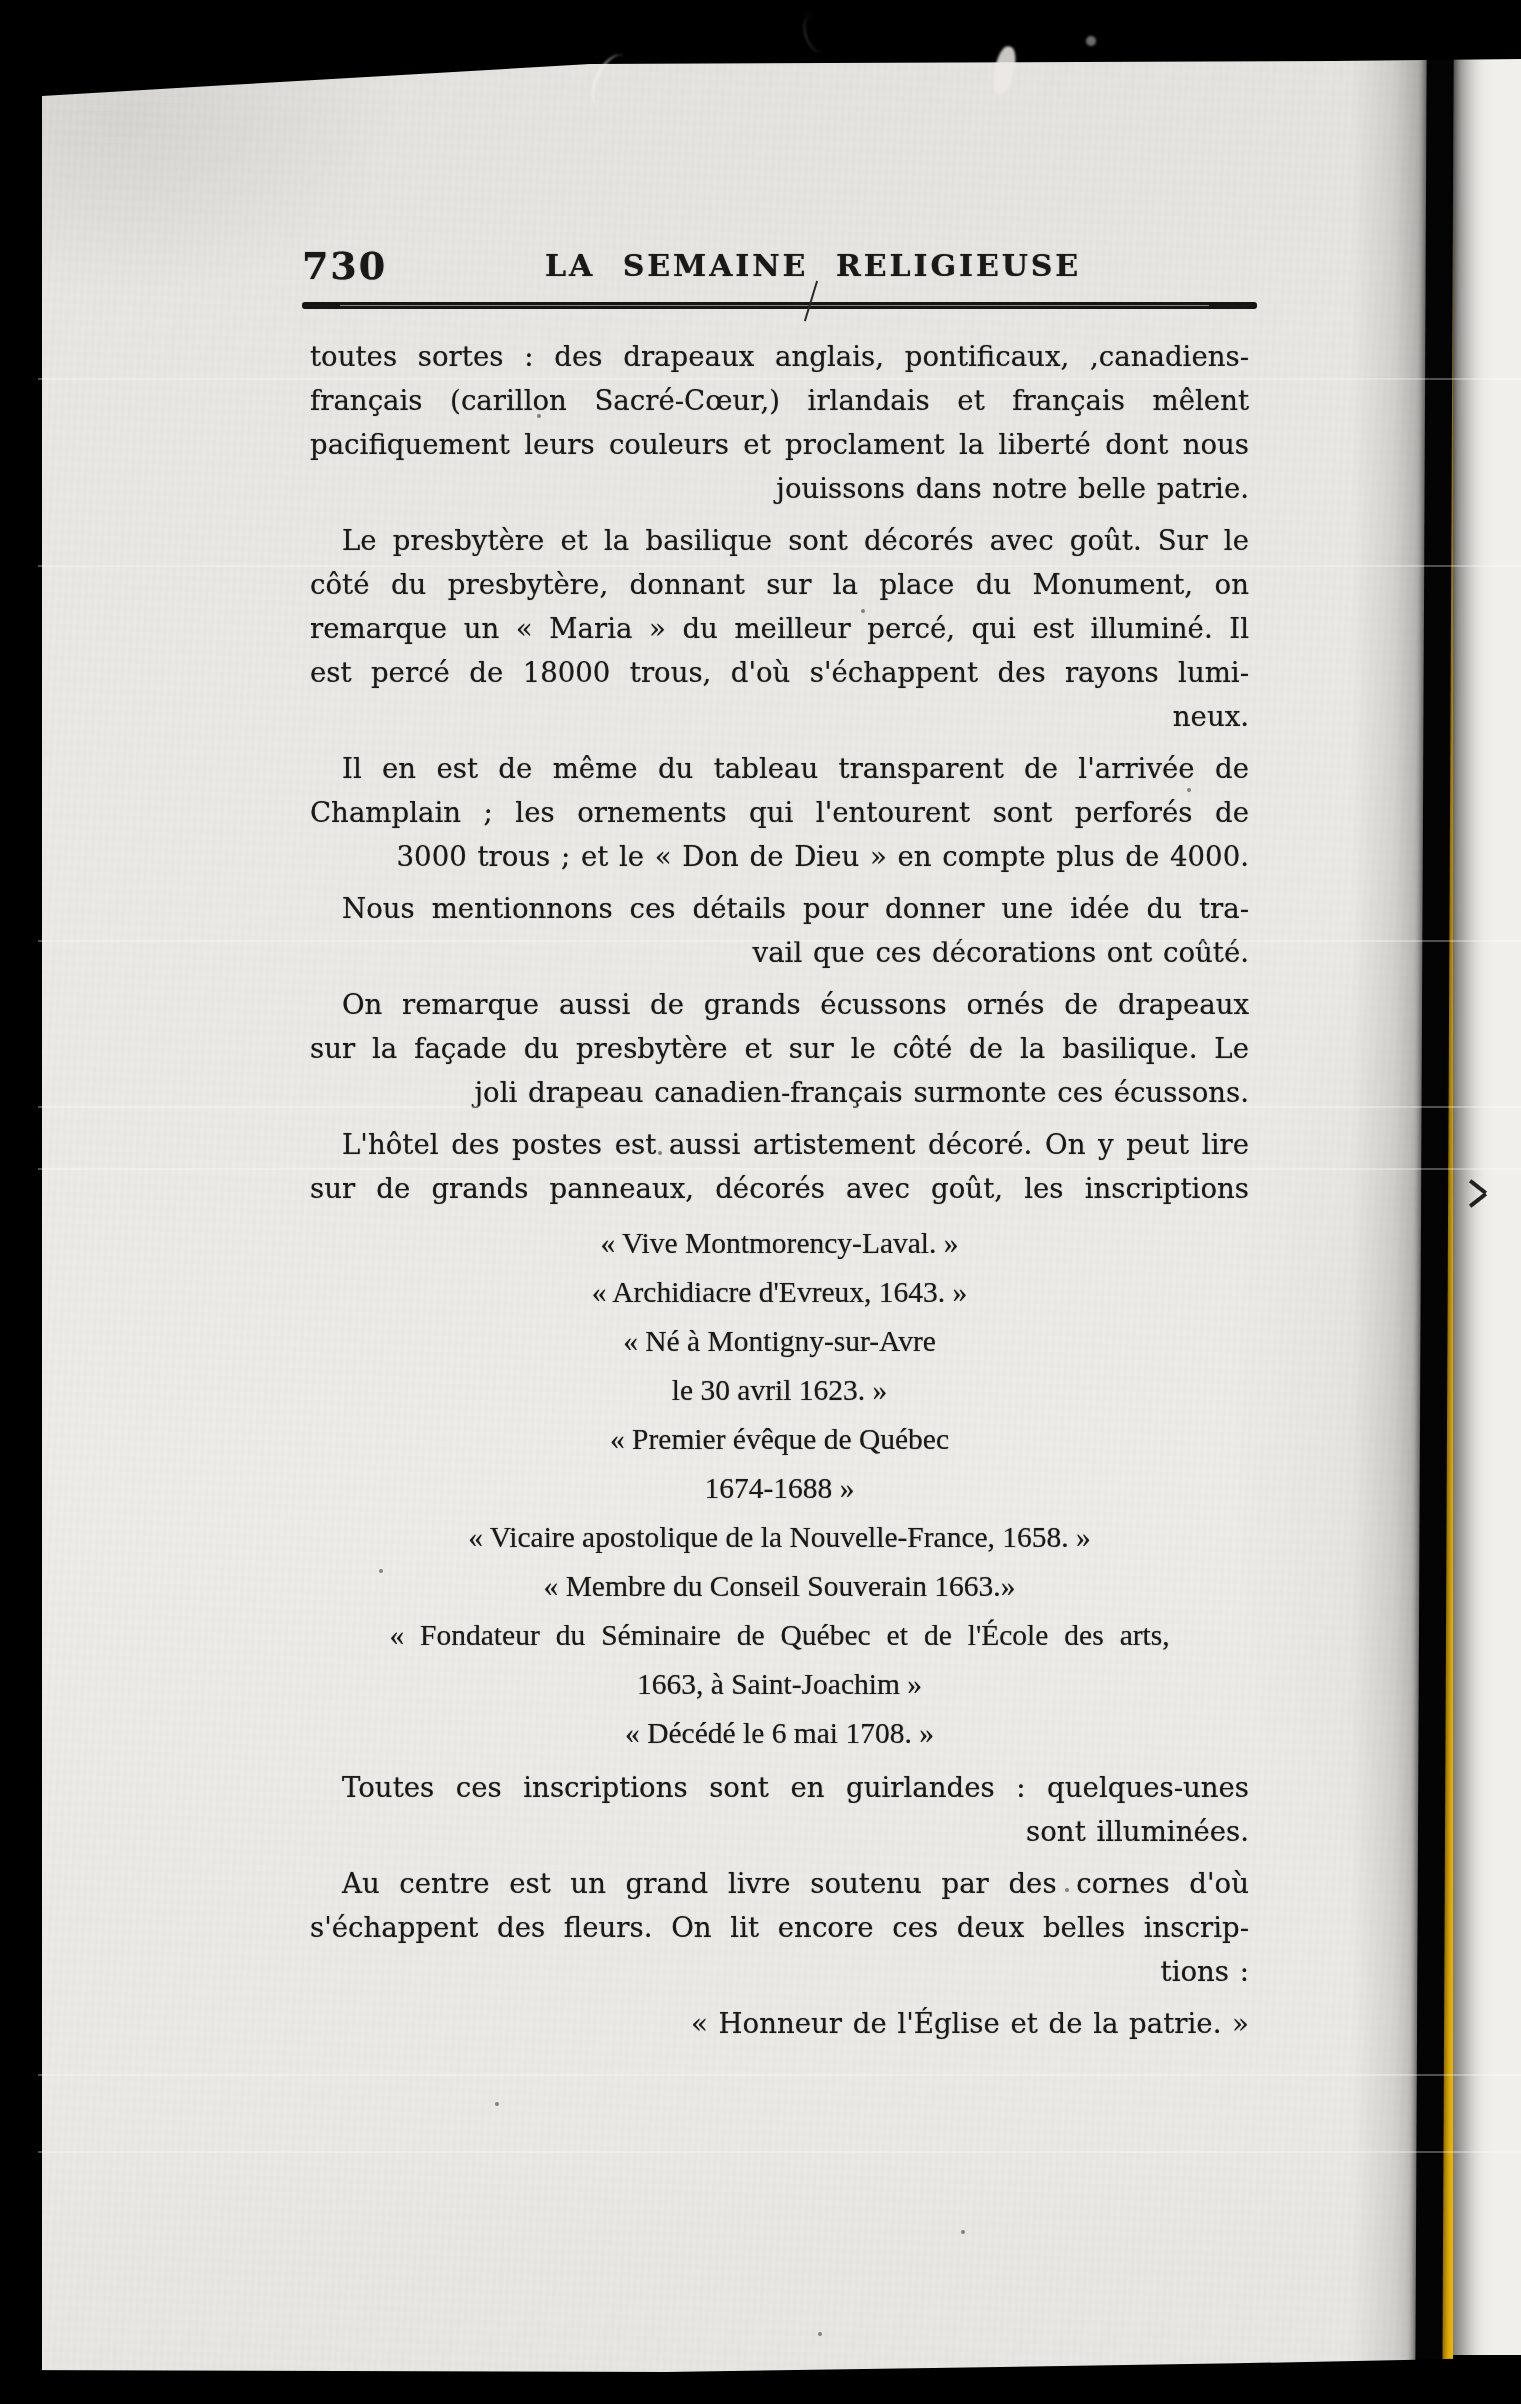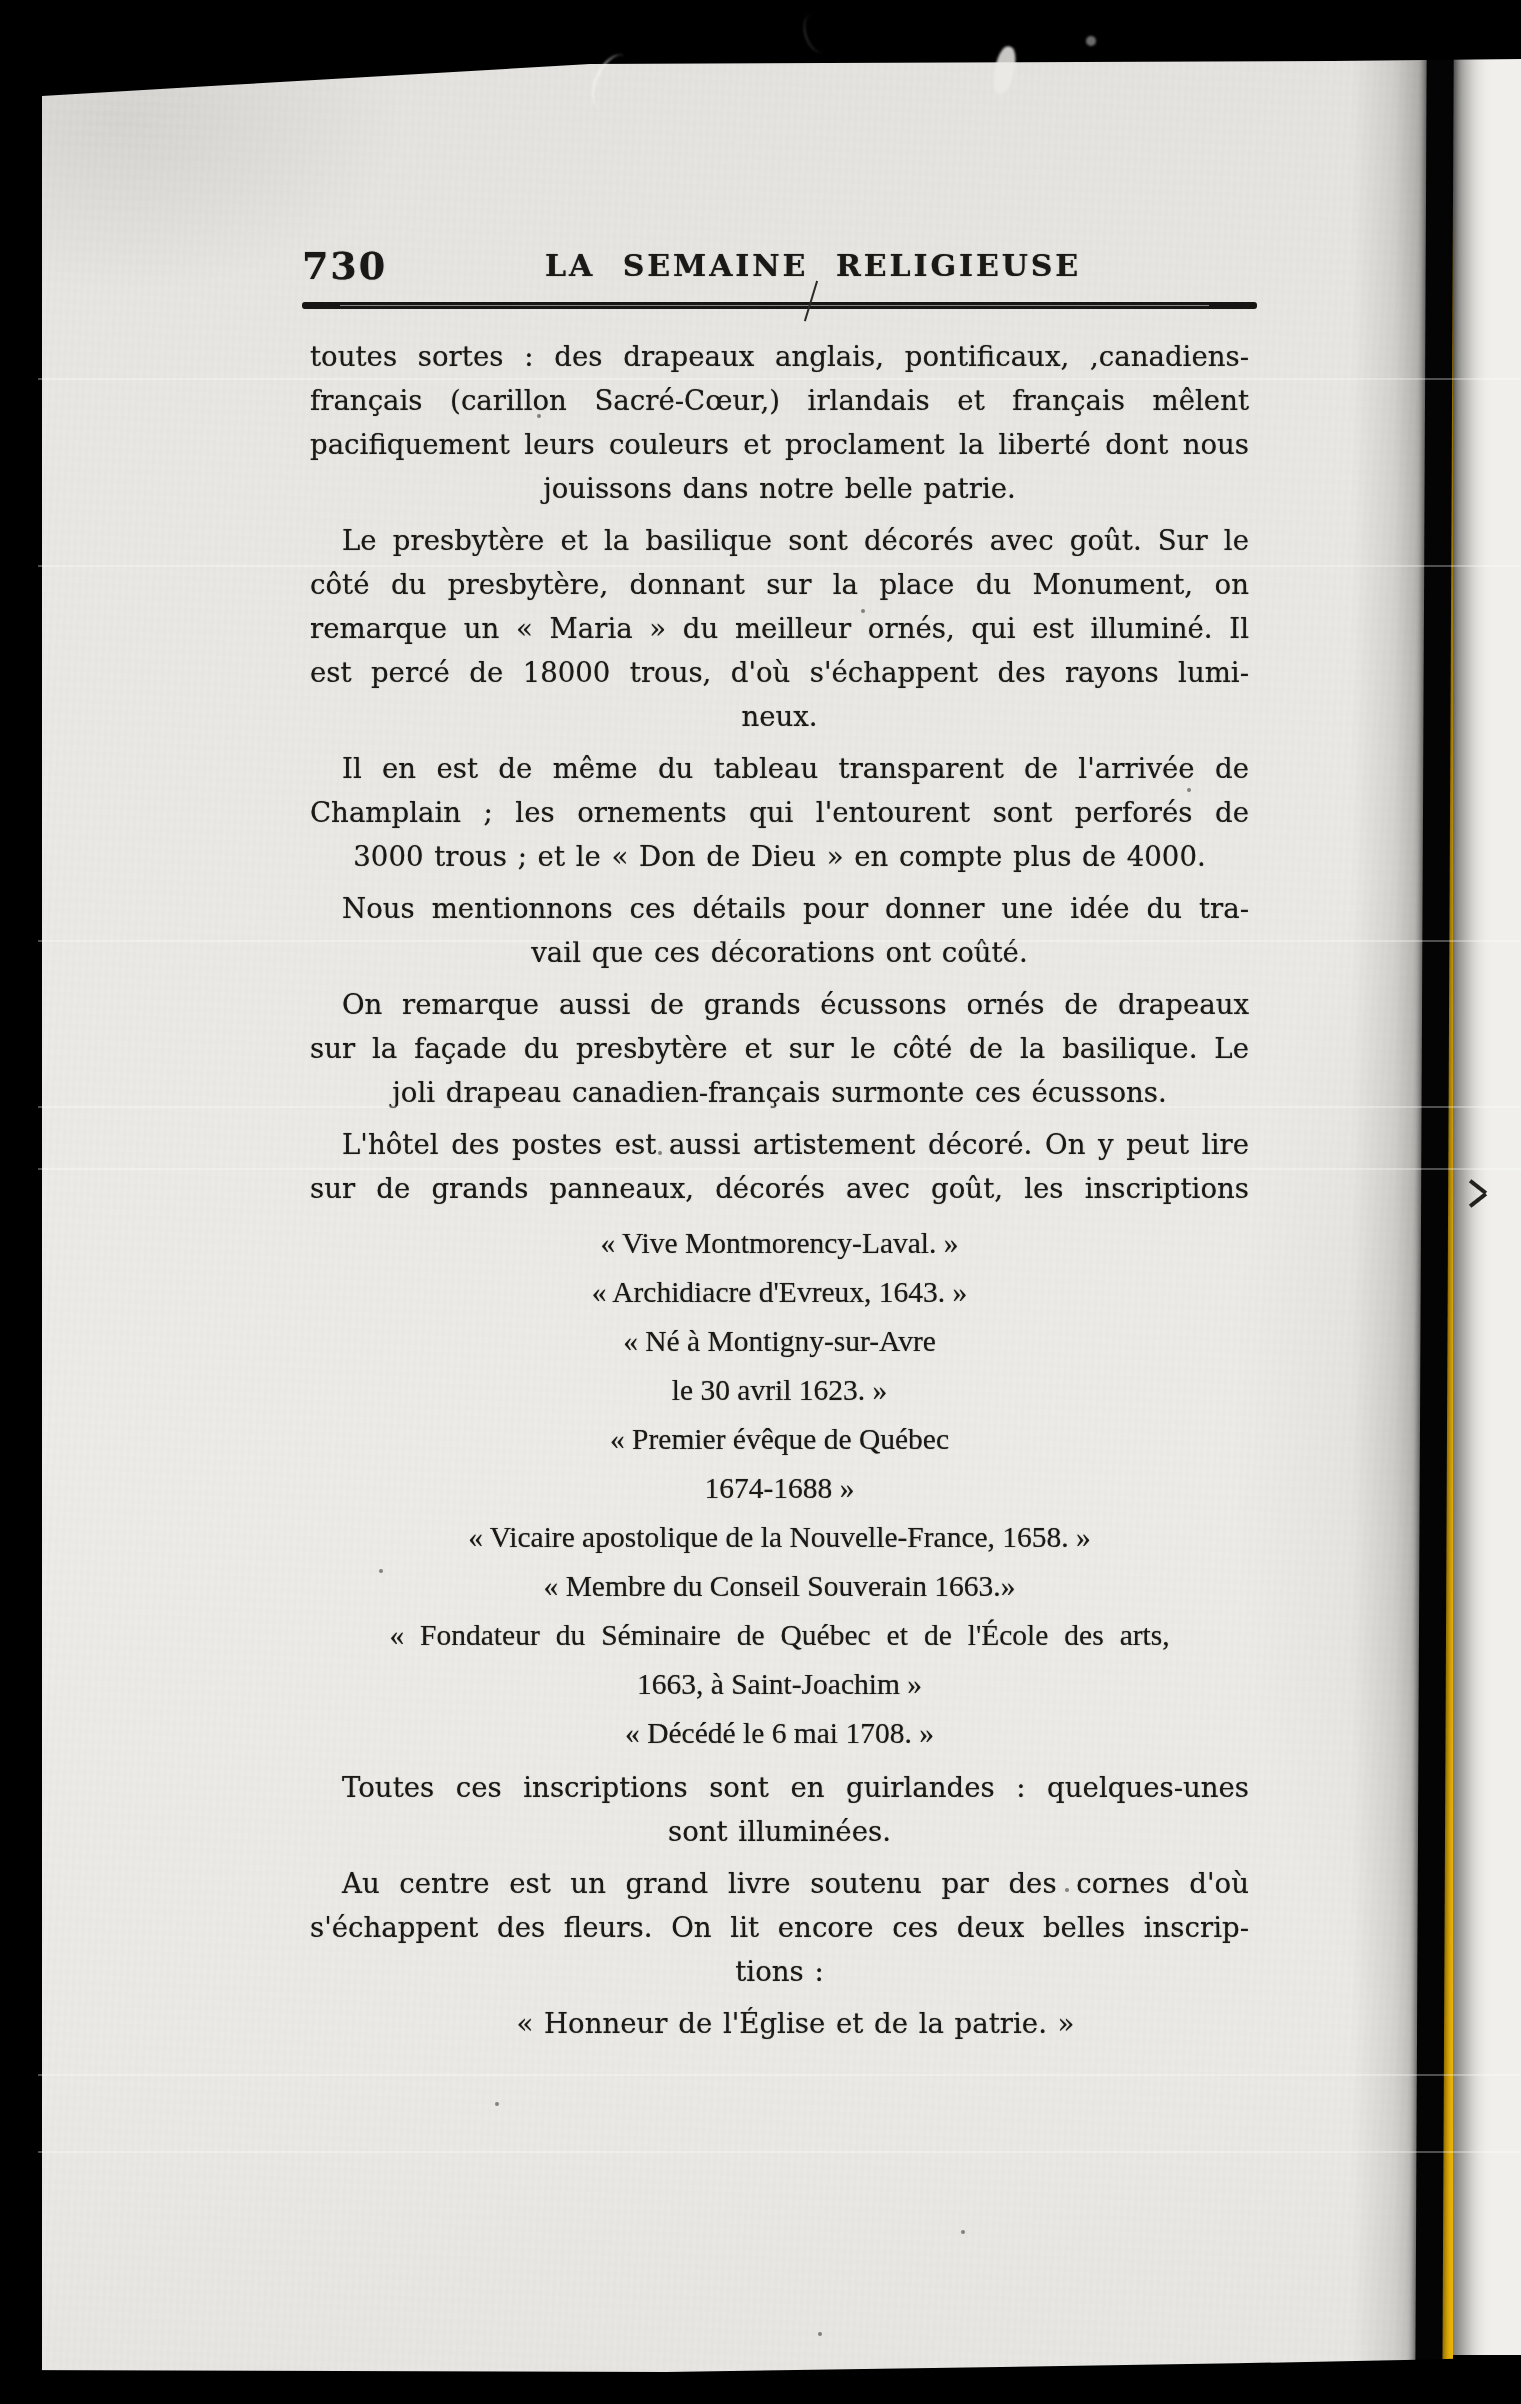--- a/index.html
+++ b/index.html
@@ -45,21 +45,21 @@
   .rule{position:absolute;left:302px;top:302px;width:955px;height:6.7px;background:#161513;
       border-radius:2.9px;filter:blur(0.5px);}
   .rule::after{content:"";position:absolute;left:4%;top:2.9px;width:91%;height:1px;background:rgba(233,231,227,0.55);}
 
   
   .col{position:absolute;left:302px;top:327px;width:955px;font-size:27.6px;line-height:44px;
       text-shadow:0 0 1px rgba(26,25,24,0.62);}
   .para{margin:8px;}
   .bl{word-spacing:1.9px;}
   .jl{text-align:justify;text-align-last:justify;text-justify:inter-word;}
-  .ll{text-align:center;}
+  .ll{text-align:right;}
   .ind{text-indent:32px;}
   .inscriptions{line-height:49px;font-size:29.5px;text-align:center;font-family:Liberation Serif, serif;}
   .insc{white-space:nowrap;}
   .wide{word-spacing:8.6px;}
 
   
   .streak{position:absolute;left:38px;width:1484px;height:1.9px;background:rgba(255,255,255,0.30);
       filter:blur(0.4px);z-index:7;}
   .artifact{position:absolute;z-index:7;}
   .fiber{left:595px;top:53px;width:32px;height:59px;border-left:2.9px solid rgba(250,249,246,0.75);
@@ -107,21 +107,21 @@
     <div class="col">
       <div class="para">
         <div class="bl jl">toutes sortes : des drapeaux anglais, pontificaux, ,canadiens-</div>
         <div class="bl jl">français (carillon Sacré-Cœur,) irlandais et français mêlent</div>
         <div class="bl jl">pacifiquement leurs couleurs et proclament la liberté dont nous</div>
         <div class="bl ll">jouissons dans notre belle patrie.</div>
       </div>
       <div class="para">
         <div class="bl jl ind">Le presbytère et la basilique sont décorés avec goût. Sur le</div>
         <div class="bl jl">côté du presbytère, donnant sur la place du Monument, on</div>
-        <div class="bl jl">remarque un « Maria » du meilleur ornés, qui est illuminé. Il</div>
+        <div class="bl jl">remarque un « Maria » du meilleur percé, qui est illuminé. Il</div>
         <div class="bl jl">est percé de 18000 trous, d'où s'échappent des rayons lumi-</div>
         <div class="bl ll">neux.</div>
       </div>
       <div class="para">
         <div class="bl jl ind">Il en est de même du tableau transparent de l'arrivée de</div>
         <div class="bl jl">Champlain ; les ornements qui l'entourent sont perforés de</div>
         <div class="bl ll">3000 trous ; et le « Don de Dieu » en compte plus de 4000.</div>
       </div>
       <div class="para">
         <div class="bl jl ind">Nous mentionnons ces détails pour donner une idée du tra-</div>

